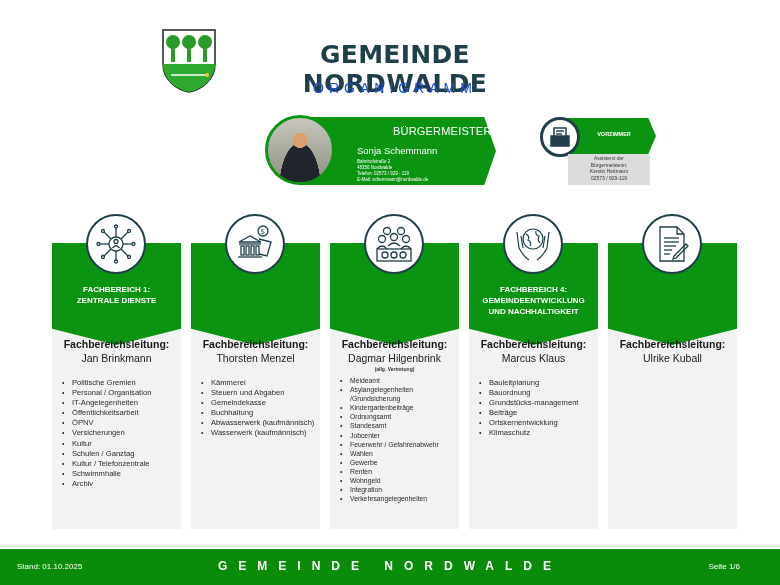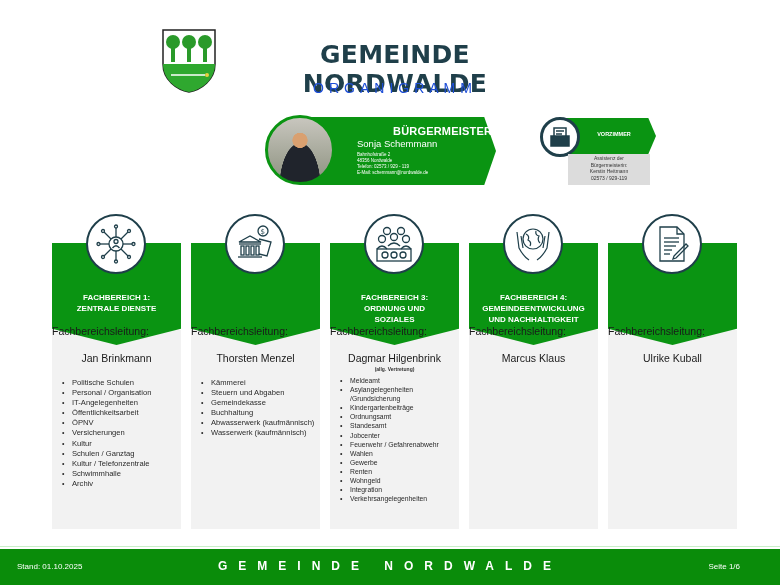--- a/index.html
+++ b/index.html
@@ -13,44 +13,44 @@
               font-size: 14px; letter-spacing: 5px; color: #1d4ed8; }
 
   
   .mayor-banner { position: absolute; left: 300px; top: 117px; width: 196px; height: 68px;
                   background: #0a9412; clip-path: polygon(0 0, 94% 0, 100% 50%, 94% 100%, 0 100%); }
   .mayor-photo { position: absolute; left: 265px; top: 115px; width: 70px; height: 70px; border-radius: 50%;
                  border: 3px solid #0a9412; background: radial-gradient(circle at 50% 35%, #d9a070 0 14%, transparent 15%),
                  radial-gradient(ellipse at 50% 110%, #20242c 0 45%, transparent 46%),
                  linear-gradient(#c8c6be, #8d9280); overflow: hidden; }
   .mayor-text { position: absolute; left: 357px; top: 125px; color: #fff; }
-  .mayor-role { font-weight: bold; font-size: 11px; letter-spacing: 0.2px; padding-left: 36px; }
-  .mayor-name { font-size: 9.5px; margin-top: 1px; }
+  .mayor-role { font-weight: normal; font-size: 11px; letter-spacing: 0.2px; padding-left: 36px; }
+  .mayor-name { font-size: 9.5px; margin-top: 8px; }
   .mayor-contact { font-size: 4.5px; line-height: 6px; margin-top: 3px; }
 
   
   .vz-banner { position: absolute; left: 560px; top: 118px; width: 96px; height: 36px;
                background: #0a9412; clip-path: polygon(0 0, 92% 0, 100% 50%, 92% 100%, 0 100%); }
   .vz-label { position: absolute; left: 586px; top: 131px; width: 56px; text-align: center; color: #fff;
               font-size: 5.5px; font-weight: bold; }
   .vz-icon { position: absolute; left: 540px; top: 117px; width: 40px; height: 40px; border-radius: 50%;
              background: #fff; border: 3px solid #1f3f4a; display: flex; align-items: center; justify-content: center; }
   .vz-box { position: absolute; left: 568px; top: 154px; width: 82px; height: 31px; background: #dcdcdc;
             font-size: 5px; line-height: 6.5px; text-align: center; color: #333; padding-top: 1px; }
 
   
   .dept { position: absolute; top: 214px; width: 129px; height: 315px; }
   .dept-body { position: absolute; left: 0; top: 116px; width: 129px; height: 199px; background: #f2f2f2; }
   .dept-banner { position: absolute; left: 0; top: 29px; width: 129px; height: 102px; background: #0a9412;
                  clip-path: polygon(0 0, 100% 0, 100% 84%, 50% 100%, 0 84%); }
   .dept-icon { position: absolute; left: 34px; top: 0; width: 60px; height: 60px; border-radius: 50%;
                background: #fff; border: 2.5px solid #1f3f4a; display: flex; align-items: center; justify-content: center; }
   .dept-title { position: absolute; left: 0; top: 70px; width: 129px; text-align: center; color: #fff;
-                font-weight: bold; font-size: 8px; line-height: 11px; margin-top: 8px; }
-  .dept-lead-label { position: absolute; left: 0; top: 111px; width: 129px; text-align: left; font-weight: normal;
+                font-weight: bold; font-size: 8px; line-height: 11px; }
+  .dept-lead-label { position: absolute; left: 0; top: 124px; width: 129px; text-align: center; font-weight: bold;
                      font-size: 10.5px; color: #1a1a1a; }
   .dept-lead-name { position: absolute; left: 0; top: 138px; width: 129px; text-align: center; font-weight: normal;
                     font-size: 10.5px; color: #1a1a1a; }
   .dept-note { position: absolute; left: 0; top: 152px; width: 129px; text-align: center; font-weight: bold; font-size: 5px; color: #333; }
   .dept-list { position: absolute; left: 10px; top: 164px; width: 118px; list-style: none; font-size: 7.6px; line-height: 10.1px; color: #2a2a2a; }
   .dept-list li { position: relative; padding-left: 10px; }
   .dept-list li::before { content: "•"; position: absolute; left: 0; top: 0; font-size: 7px; }
   .dept.d3 .dept-list { top: 162px; font-size: 6.8px; line-height: 9.1px; }
 
   
@@ -140,21 +140,21 @@
     </svg>
   </div>
   <div class="dept-title">
     <div>FACHBEREICH 1:</div>
     <div>ZENTRALE DIENSTE</div>
     <div></div>
   </div>
   <div class="dept-lead-label">Fachbereichsleitung:</div>
   <div class="dept-lead-name">Jan Brinkmann</div>
   <ul class="dept-list">
-      <li>Politische Schulen</li>
+      <li>Politische Gremien</li>
       <li>Personal / Organisation</li>
       <li>IT-Angelegenheiten</li>
       <li>Öffentlichkeitsarbeit</li>
       <li>ÖPNV</li>
       <li>Versicherungen</li>
       <li>Kultur</li>
       <li>Schulen / Ganztag</li>
       <li>Kultur / Telefonzentrale</li>
       <li>Schwimmhalle</li>
       <li>Archiv</li>
@@ -201,25 +201,20 @@
       <circle cx="10" cy="17" r="3.5"></circle>
         <circle cx="34" cy="17" r="3.5"></circle>
       <path d="M5 27 Q10 21 15 27"></path>
         <path d="M29 27 Q34 21 39 27"></path>
         <path d="M16 24 Q22 18 28 24"></path>
       <rect x="5" y="27" width="34" height="12"></rect>
       <circle cx="13" cy="33" r="3"></circle>
         <circle cx="22" cy="33" r="3"></circle>
         <circle cx="31" cy="33" r="3"></circle>
     </svg>
-  </div>
-  <div class="dept-title">
-    <div>FACHBEREICH 3:</div>
-    <div>ORDNUNG UND</div>
-    <div>SOZIALES</div>
   </div>
   <div class="dept-lead-label">Fachbereichsleitung:</div>
   <div class="dept-lead-name">Dagmar Hilgenbrink</div>
   <div class="dept-note">(allg. Vertretung)</div>
   <ul class="dept-list">
       <li>Meldeamt</li>
       <li>Asylangelegenheiten /Grundsicherung</li>
       <li>Kindergartenbeiträge</li>
       <li>Ordnungsamt</li>
       <li>Standesamt</li>
@@ -248,20 +243,28 @@
         <path d="M34 14 L32 26"></path>
     </svg>
   </div>
   <div class="dept-title">
     <div>FACHBEREICH 4:</div>
     <div>GEMEINDEENTWICKLUNG</div>
     <div>UND NACHHALTIGKEIT</div>
   </div>
   <div class="dept-lead-label">Fachbereichsleitung:</div>
   <div class="dept-lead-name">Marcus Klaus</div>
+  <ul class="dept-list">
+      <li>Bauleitplanung</li>
+      <li>Bauordnung</li>
+      <li>Grundstücks-management</li>
+      <li>Beiträge</li>
+      <li>Ortskernentwicklung</li>
+      <li>Klimaschutz</li>
+    </ul>
 </div>
 
 <div class="dept d5" style="left:608px">
   <div class="dept-body"></div>
   <div class="dept-banner"></div>
   <div class="dept-icon">
     <svg width="44" height="44" viewBox="0 0 44 44" fill="none" stroke="#1f3f4a" stroke-width="1.3">
       <path d="M10 5 H27 L34 12 V39 H10 Z"></path>
         <path d="M27 5 V12 H34"></path>
       <line x1="14" y1="16" x2="29" y2="16"></line>

